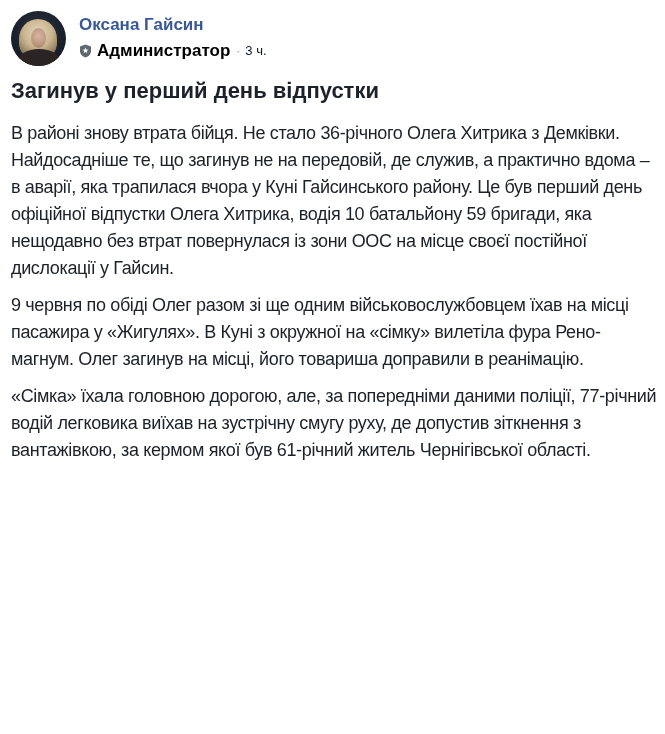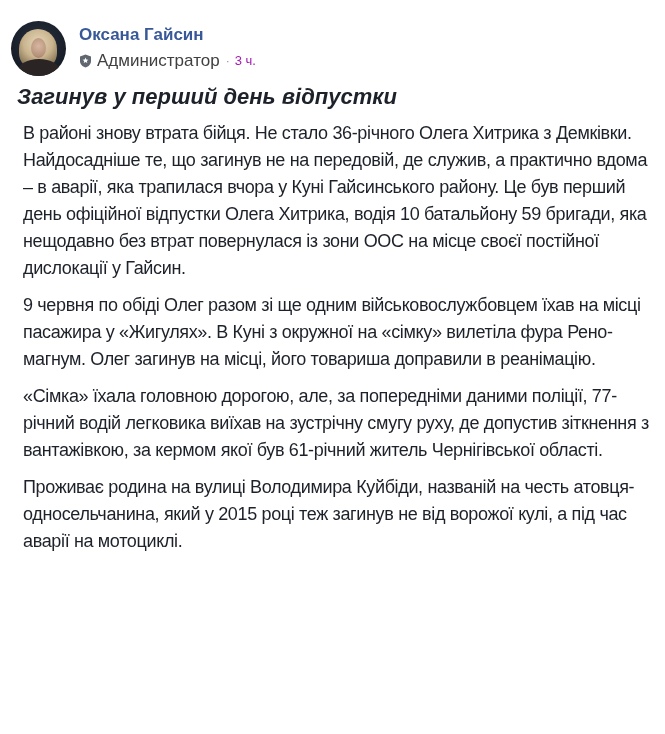--- a/index.html
+++ b/index.html
@@ -15,21 +15,21 @@
       color: #1d2129;
     }
     .post {
       position: relative;
       width: 665px;
       height: 734px;
     }
     .header {
       position: absolute;
       left: 11px;
-      top: 20px;
+      top: 10px;
       height: 56px;
       display: flex;
       align-items: center;
     }
     .avatar {
       width: 55px;
       height: 55px;
       border-radius: 50%;
       overflow: hidden;
       position: relative;
@@ -78,55 +78,54 @@
       line-height: 22px;
       color: #606770;
     }
     .admin-icon {
       width: 13px;
       height: 14px;
       margin-right: 5px;
       display: inline-block;
     }
     .role {
-      font-weight: normal;
-      color: #404040;
+      font-weight: bold;
+      color: #000000;
     }
     .dot {
       font-size: 12px;
       color: #90949c;
       margin: 0 5px 0 6px;
     }
     .time {
       font-size: 13px;
-      color: #a21caf;
+      color: #0f172a;
       cursor: pointer;
     }
     .title {
       position: absolute;
       left: 11px;
       top: 77px;
-      margin: 6px;
+      margin: 0;
       font-size: 22px;
       font-weight: bold;
       line-height: 28px;
       color: #1d2129;
-      font-style: italic;
     }
     .content {
       position: absolute;
       left: 11px;
       top: 120px;
       width: 650px;
       font-size: 18px;
       line-height: 27px;
       color: #1d2129;
     }
     .content p {
-      margin: 0 0 10px 12px;
+      margin: 0 0 10px 0;
       letter-spacing: -0.35px;
     }
   </style>
 </head>
 <body>
 
 <div class="post">
 
   <div class="header">
     <div class="avatar">
@@ -147,16 +146,15 @@
       </div>
     </div>
   </div>
 
   <h1 class="title">Загинув у перший день відпустки</h1>
 
   <div class="content">
     <p>В районі знову втрата бійця. Не стало 36-річного Олега Хитрика з Демківки. Найдосадніше те, що загинув не на передовій, де служив, а практично вдома – в аварії, яка трапилася вчора у Куні Гайсинського району. Це був перший день офіційної відпустки Олега Хитрика, водія 10 батальйону 59 бригади, яка нещодавно без втрат повернулася із зони ООС на місце своєї постійної дислокації у Гайсин.</p>
     <p>9 червня по обіді Олег разом зі ще одним військовослужбовцем їхав на місці пасажира у «Жигулях». В Куні з окружної на «сімку» вилетіла фура Рено-магнум. Олег загинув на місці, його товариша доправили в реанімацію.</p>
     <p>«Сімка» їхала головною дорогою, але, за попередніми даними поліції, 77-річний водій легковика виїхав на зустрічну смугу руху, де допустив зіткнення з вантажівкою, за кермом якої був 61-річний житель Чернігівської області.</p>
-    <p>Проживає родина на вулиці Володимира Куйбіди, названій на честь атовця-односельчанина, який у 2015 році теж загинув не від ворожої кулі, а під час аварії на мотоциклі.</p>
   </div>
 
 </div>
 
 </body></html>

